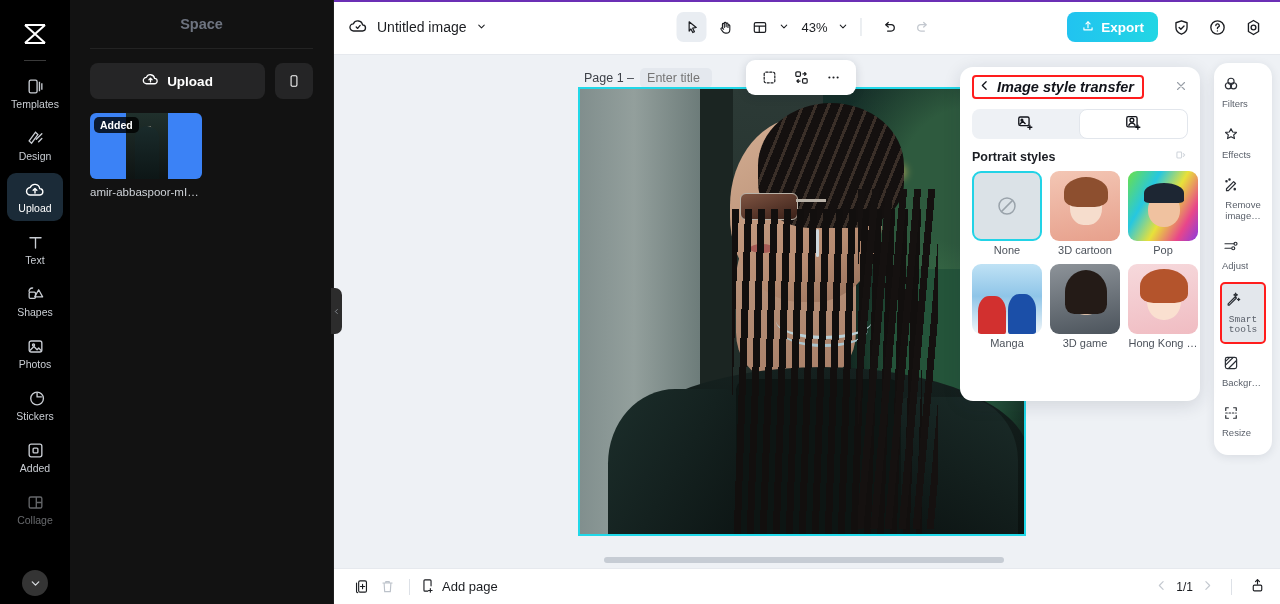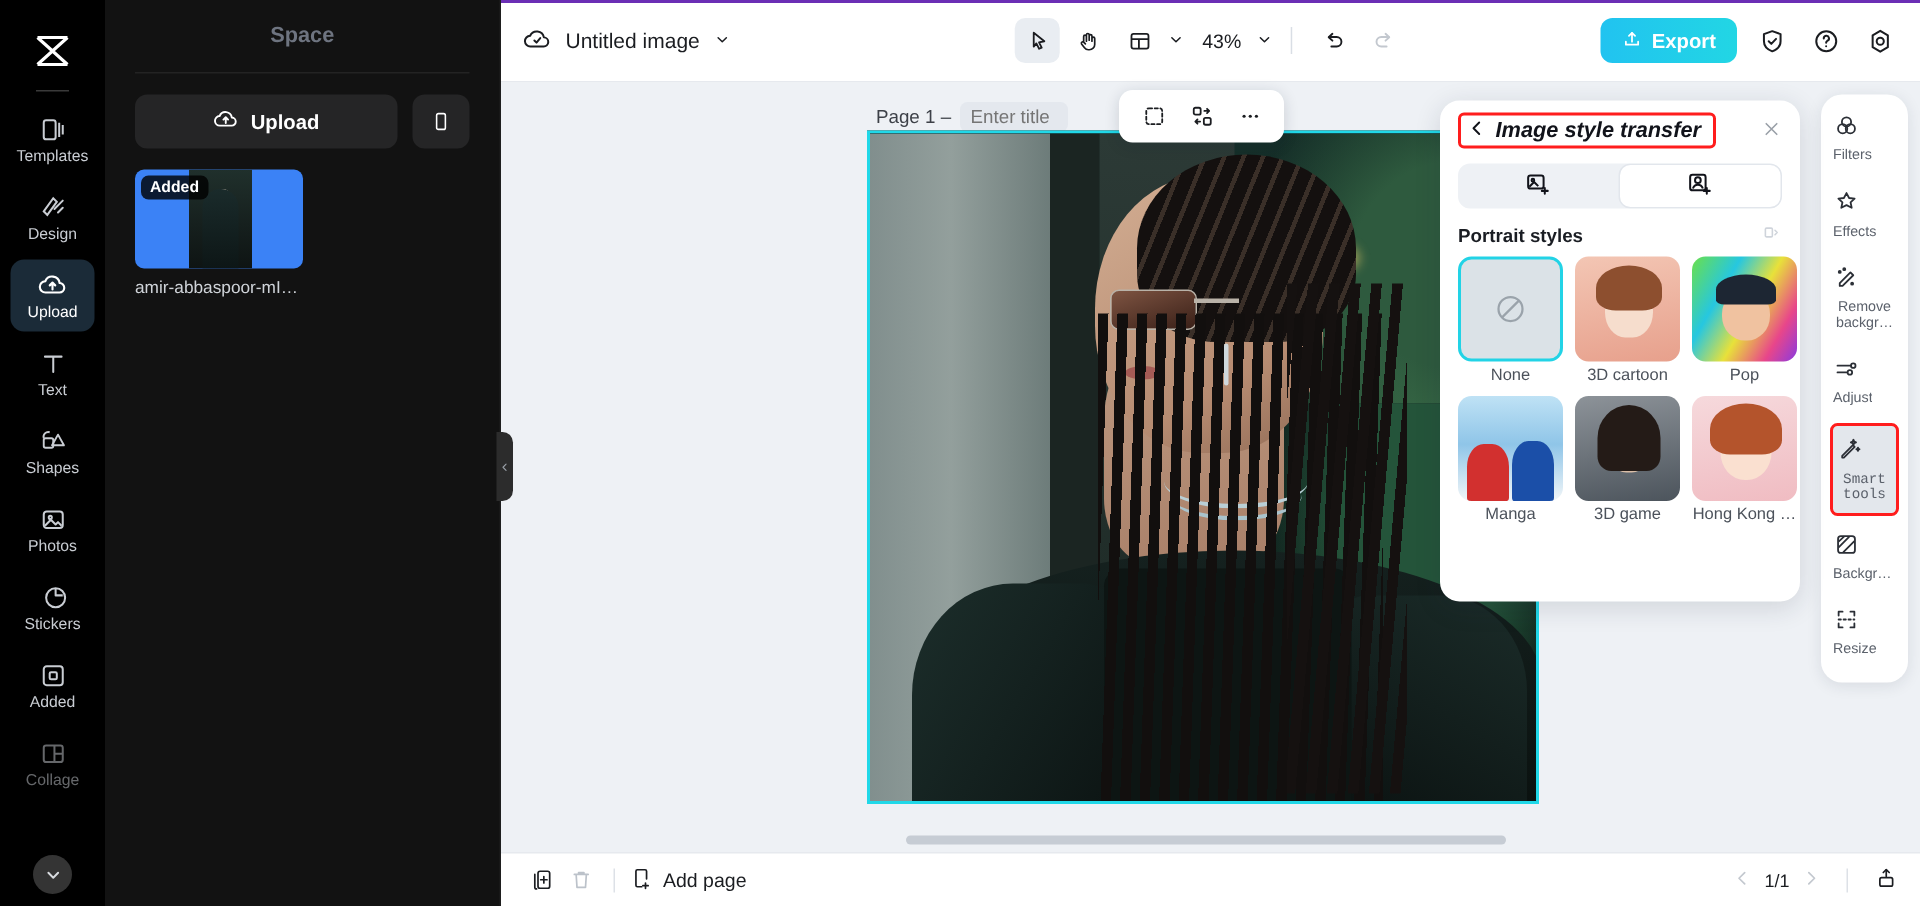--- a/index.html
+++ b/index.html
@@ -658,21 +658,21 @@
 
       <div class="rtool">
         <span>
           <svg width="18" height="18" viewBox="0 0 24 24" fill="none" stroke="#2b2f36" stroke-width="1.6" stroke-linecap="round" stroke-linejoin="round">
             <path d="M6 17 15.5 7.5l2.5 2.5L8.5 19.5H6z"></path>
               <circle cx="6" cy="7" r=".9"></circle>
               <circle cx="10" cy="4.6" r=".9"></circle>
               <circle cx="17" cy="17.5" r=".9"></circle>
           </svg>
         </span>
-        <span class="rl">Remove backgr…</span>
+        <span class="rl">Remove image…</span>
       </div>
 
       <div class="rtool">
         <span>
           <svg width="18" height="18" viewBox="0 0 24 24" fill="none" stroke="#2b2f36" stroke-width="1.6" stroke-linecap="round">
             <path d="M4 9h12M4 15h8"></path>
               <circle cx="18" cy="9" r="2"></circle>
               <circle cx="15" cy="15" r="2"></circle>
           </svg>
         </span>

